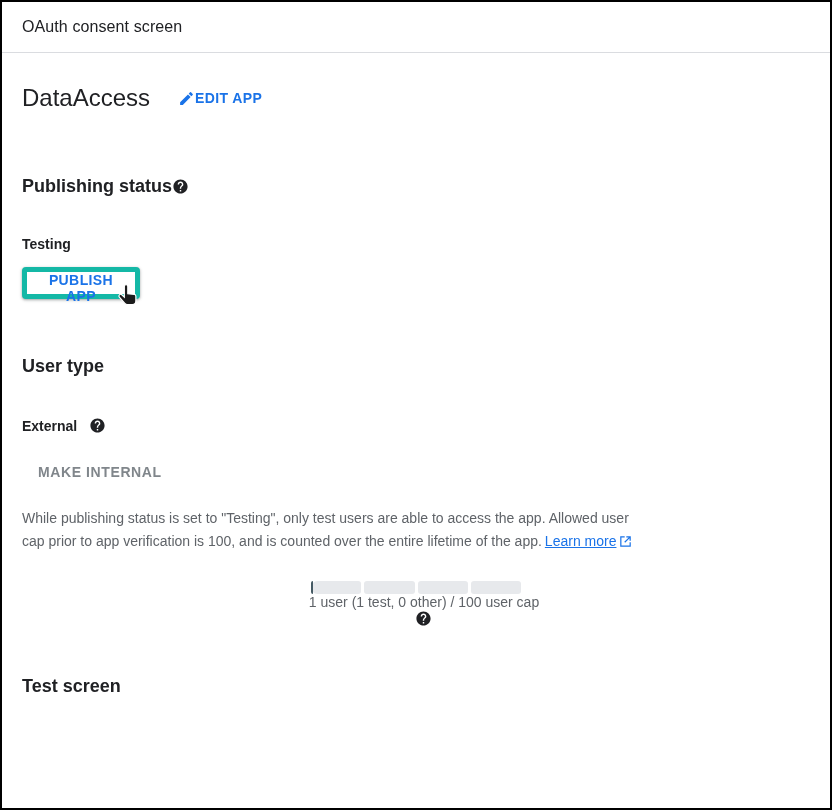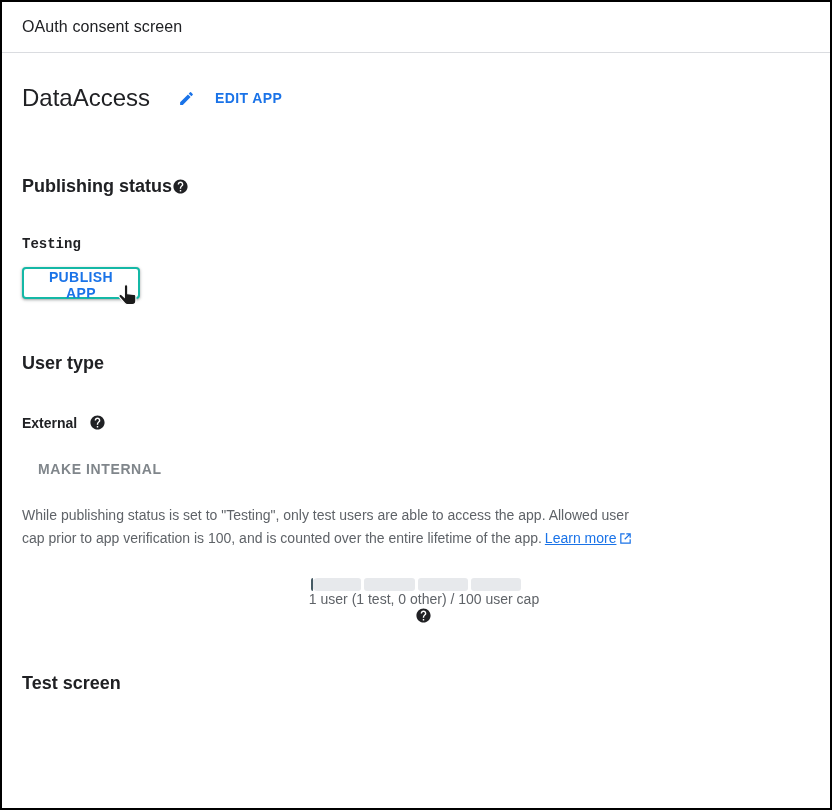--- a/index.html
+++ b/index.html
@@ -34,21 +34,21 @@
     gap: 28px;
   }
   .app-name {
     font-size: 24px;
     font-weight: 400;
     color: #202124;
   }
   .text-btn {
     display: inline-flex;
     align-items: center;
-    gap: 20px;
+    gap: 0;
     background: none;
     border: none;
     color: #1a73e8;
     font-family: inherit;
     font-size: 14px;
     font-weight: 700;
     letter-spacing: 0.4px;
     cursor: pointer;
     padding: 0;
   }
@@ -73,28 +73,28 @@
   .sub-label {
     font-size: 14px;
     font-weight: 700;
     color: #202124;
     display: flex;
     align-items: center;
     gap: 12px;
   }
 
   #publishing-heading { margin-top: 64px; }
-  #publishing-status-label { margin-top: 39px; font-family: Liberation Mono, monospace; }
+  #publishing-status-label { margin-top: 39px; }
 
   .publish-btn-wrap { position: relative; margin-top: 15px; width: 118px; }
   .outlined-btn {
     height: 32px;
     padding: 0 16px;
     background: #ffffff;
-    border: 2px solid #14b8a6;
+    border: 5px solid #14b8a6;
     border-radius: 4px;
     color: #1a73e8;
     font-family: inherit;
     font-size: 14px;
     font-weight: 700;
     letter-spacing: 0.4px;
     cursor: pointer;
     box-shadow: 0 1px 2px rgba(60,64,67,0.3), 0 1px 3px 1px rgba(60,64,67,0.15);
   }
   .cursor-overlay {

